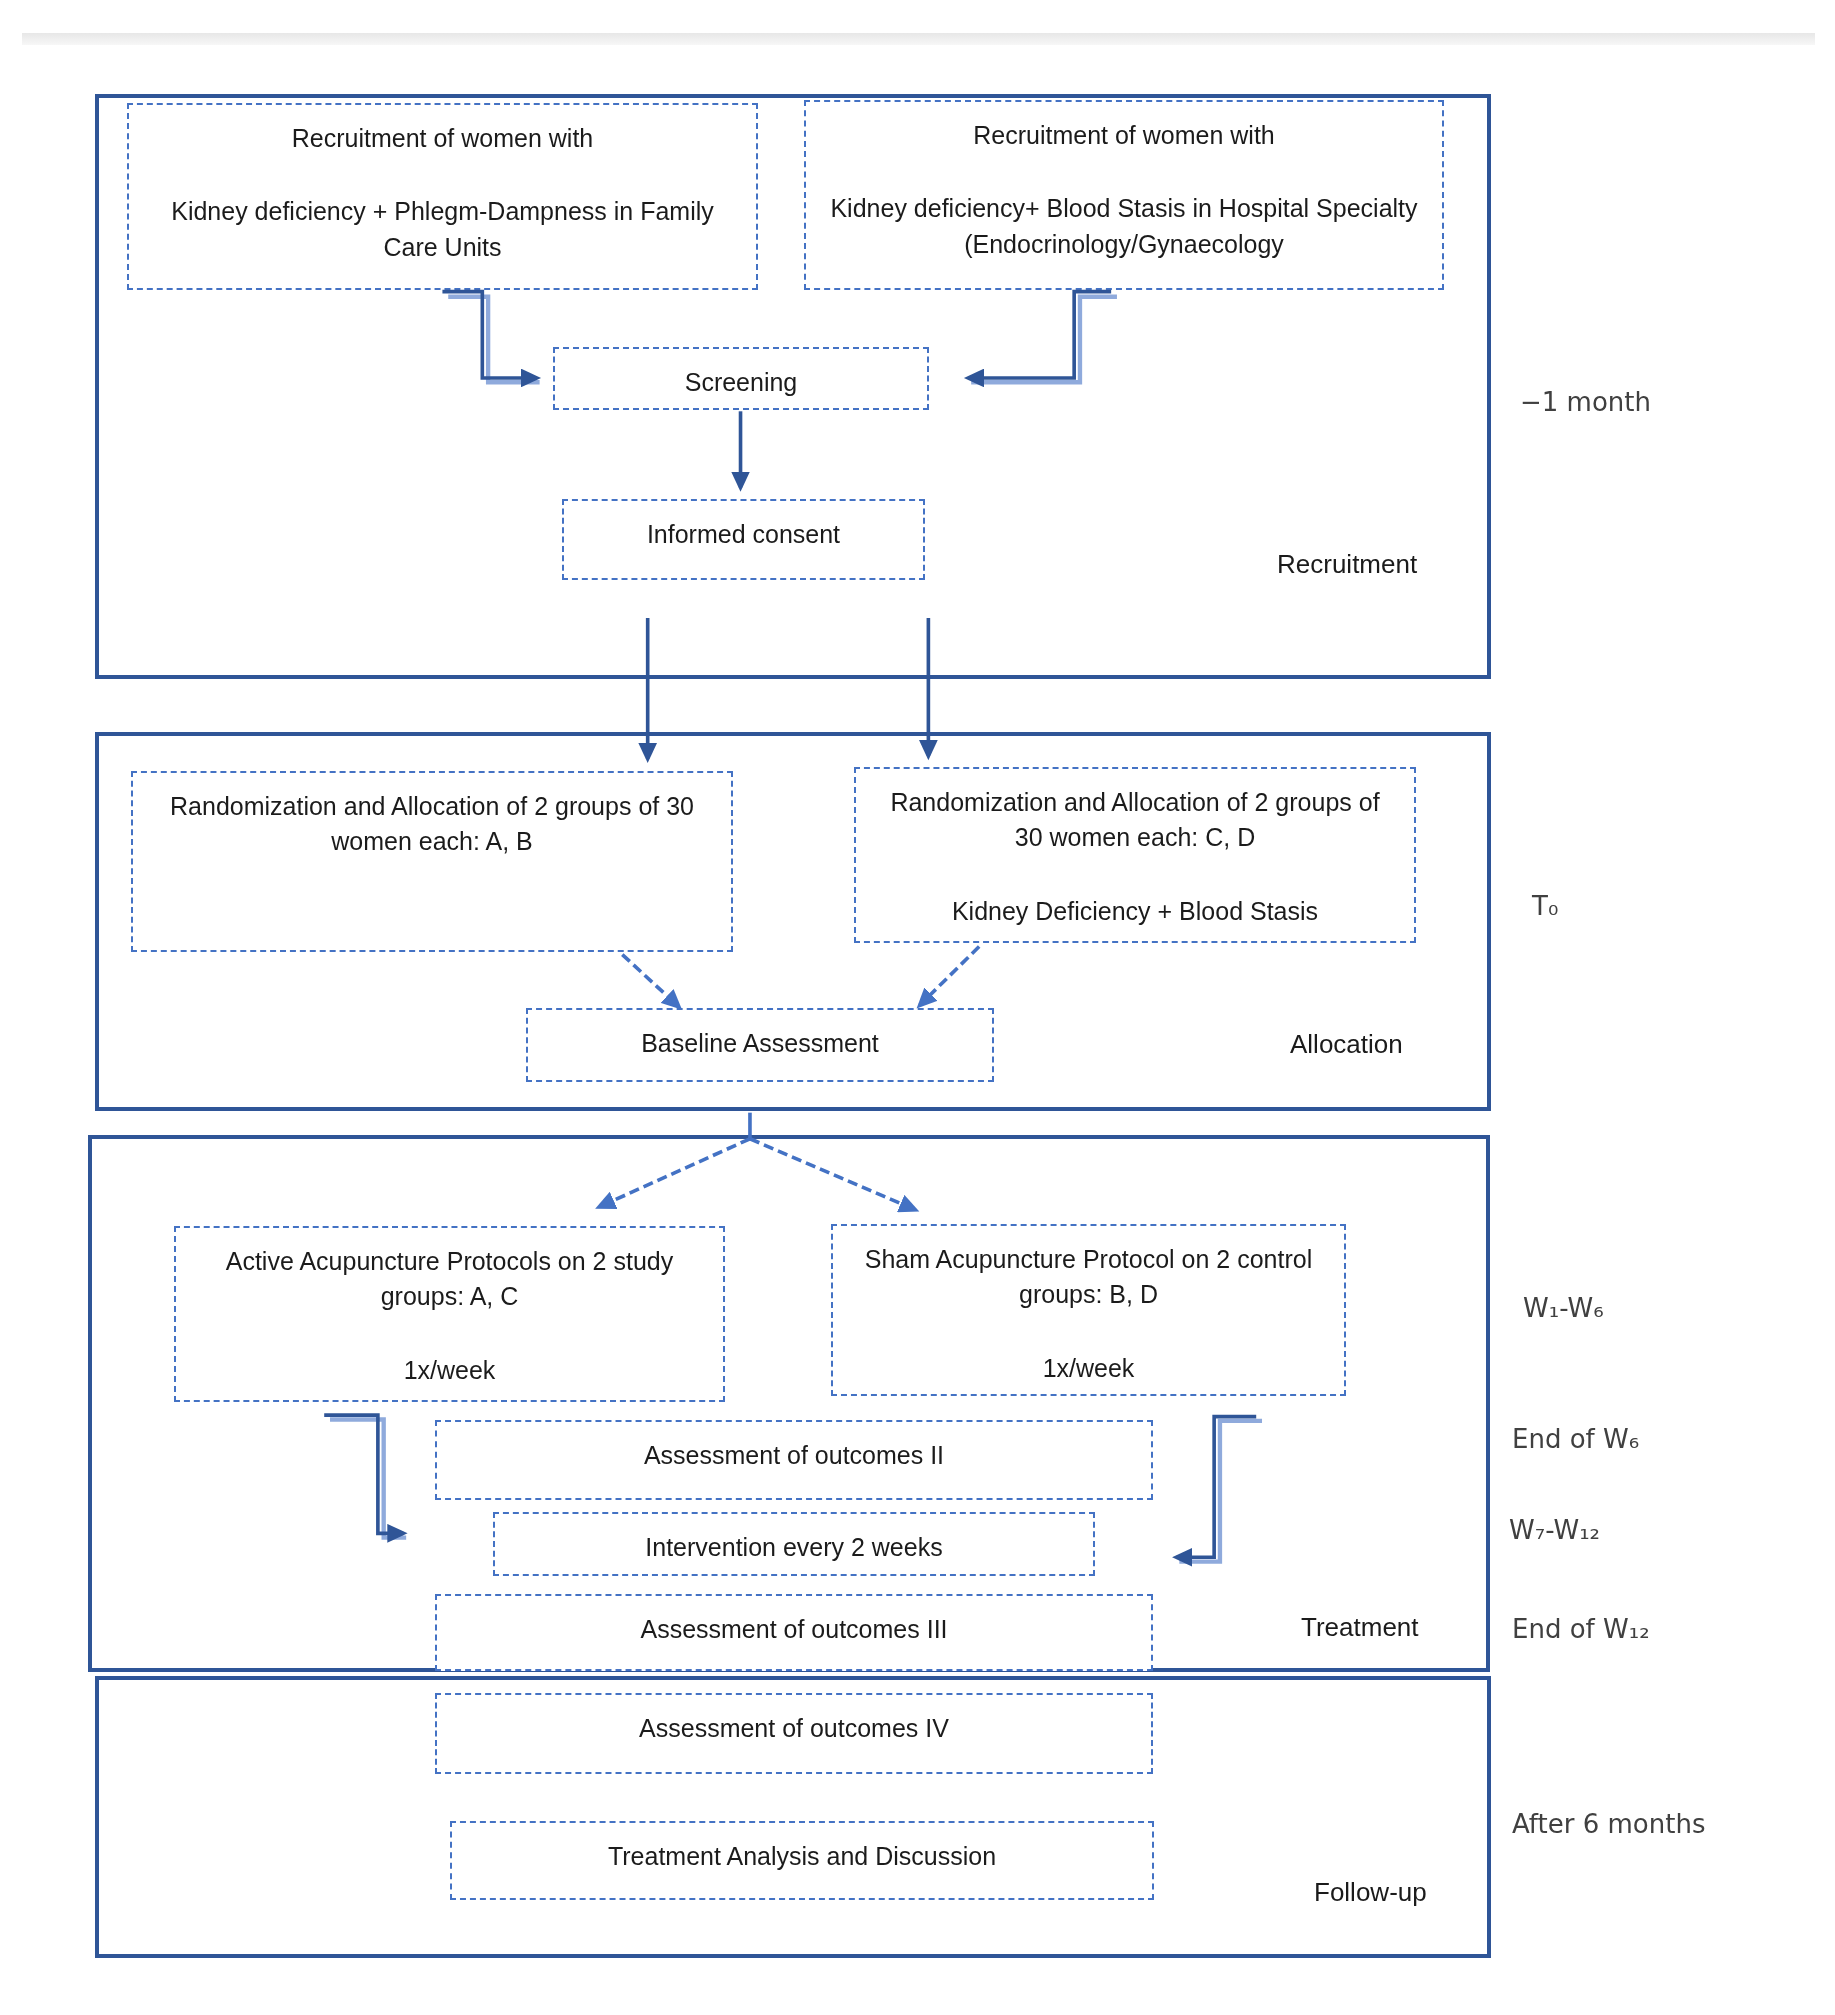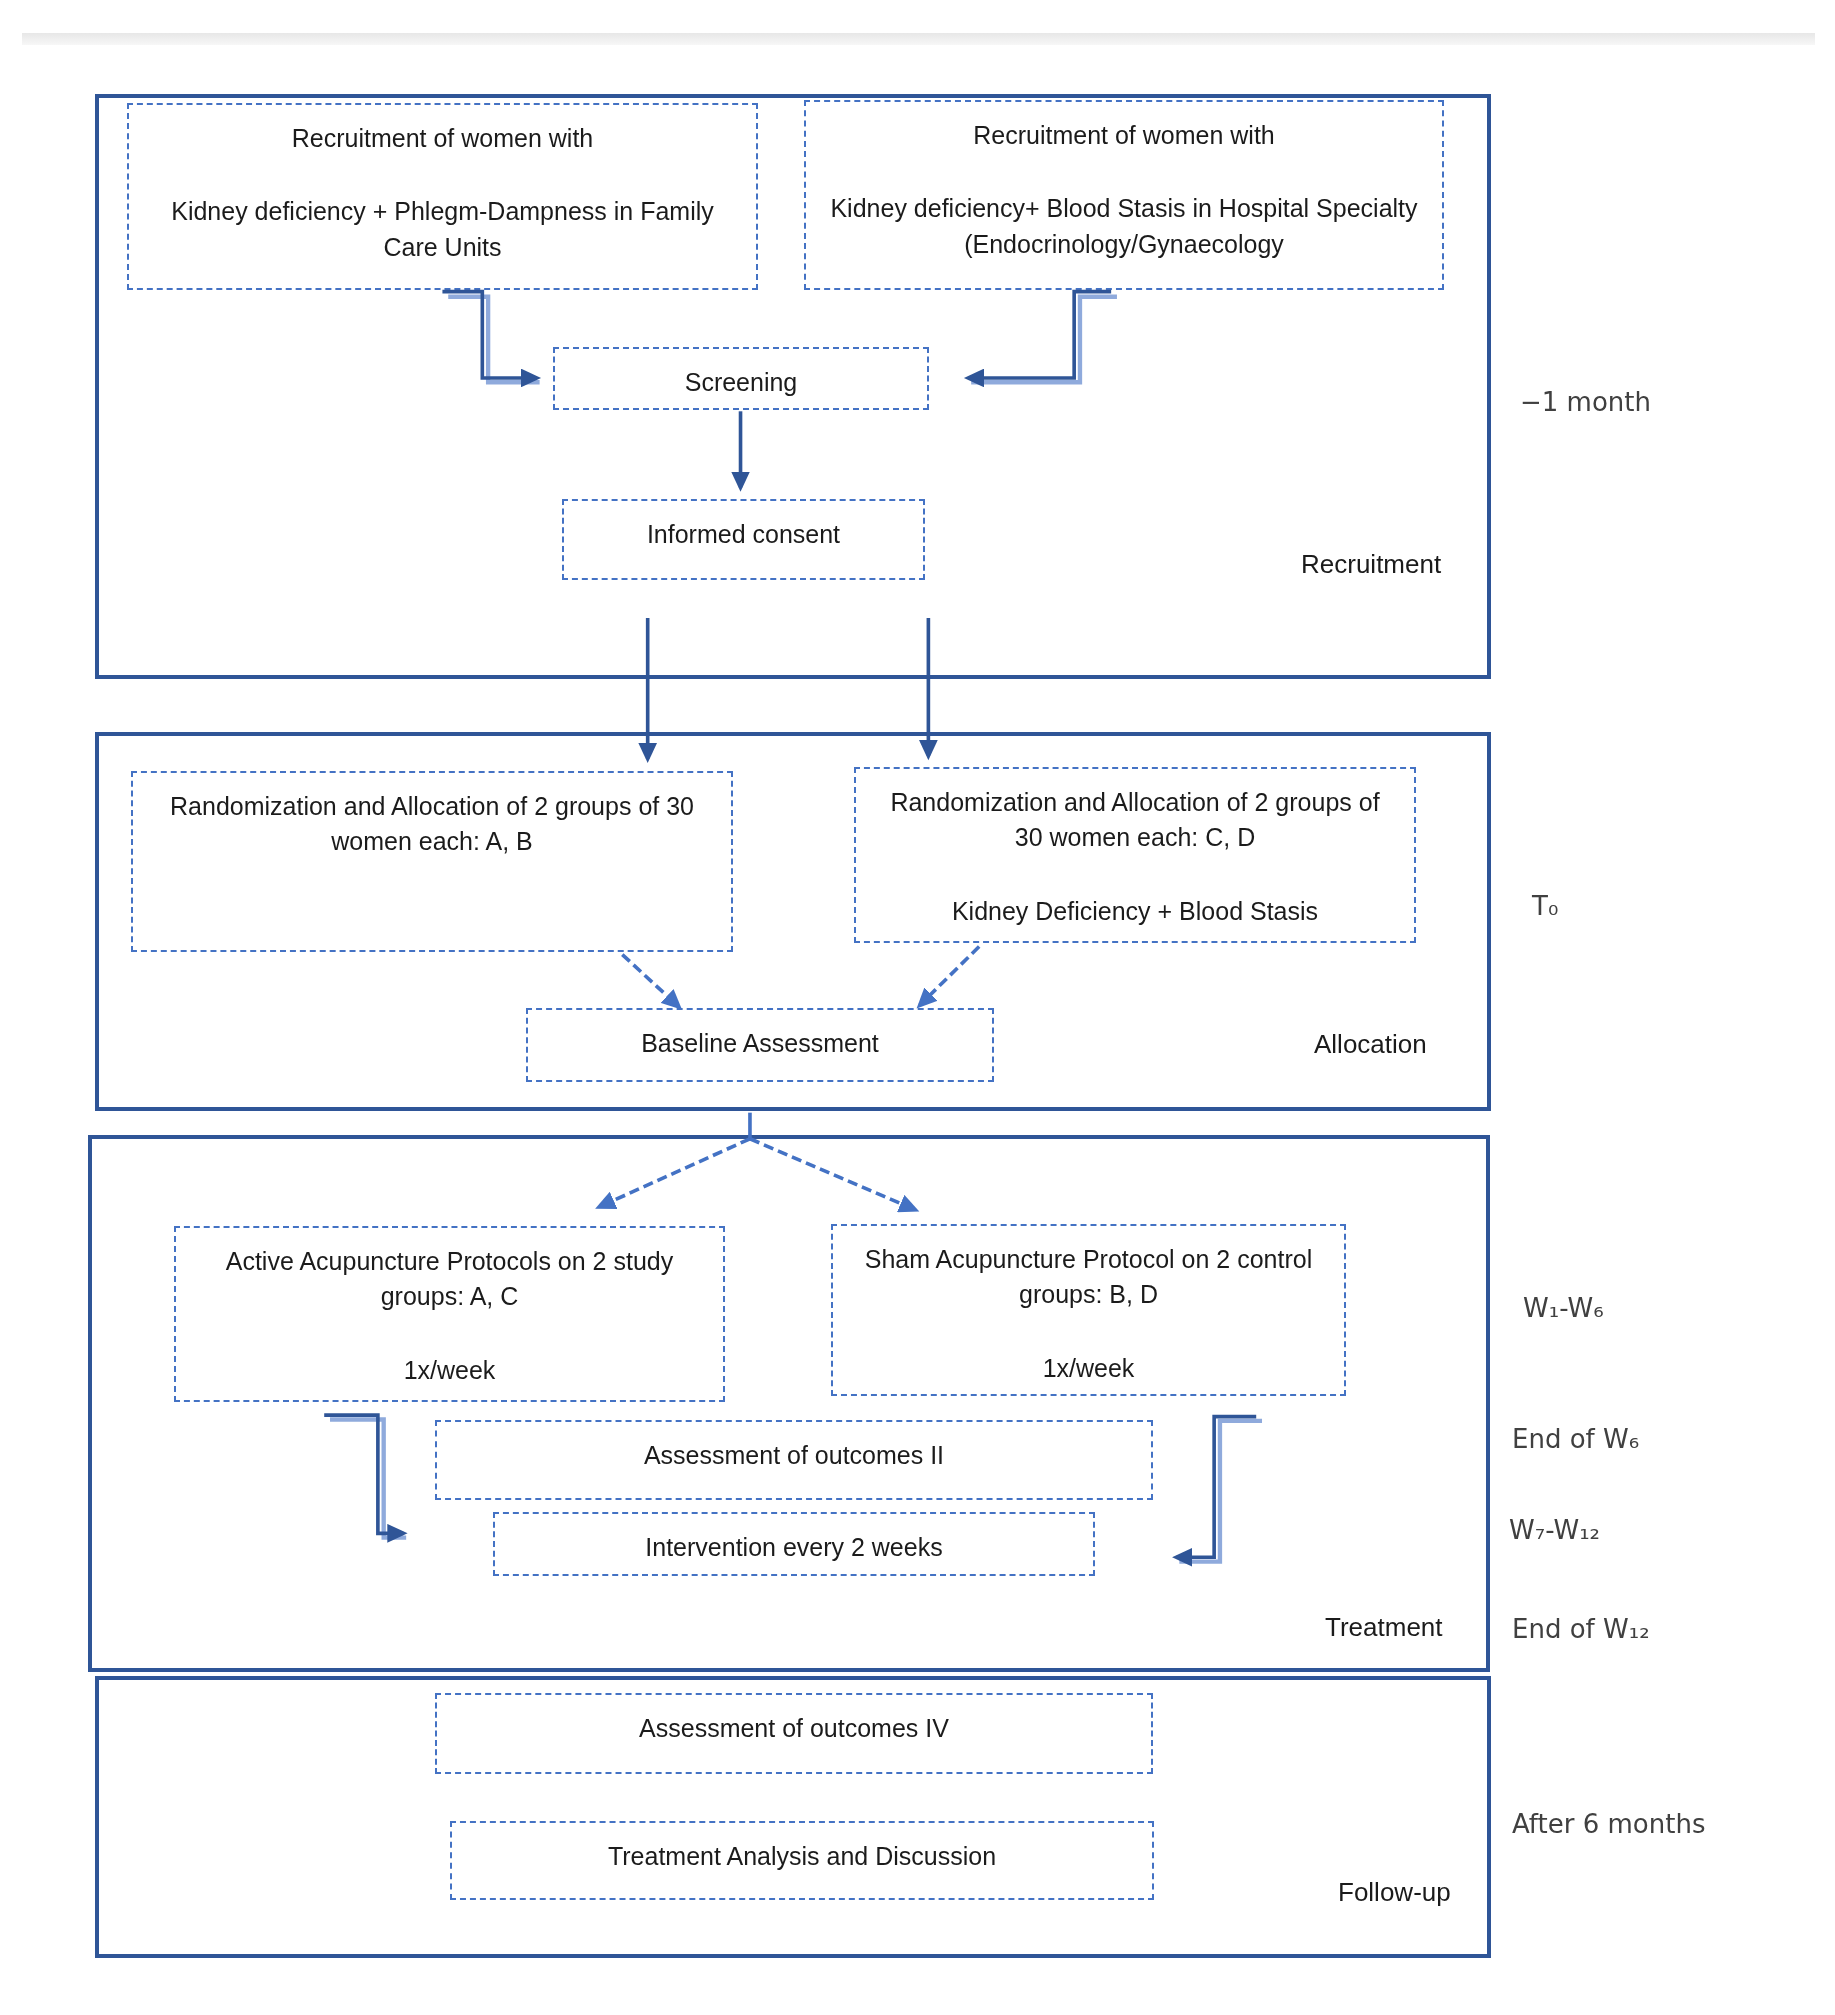--- a/index.html
+++ b/index.html
@@ -32,21 +32,20 @@
     line-height:1.42;
     padding:14.5px 20.3px 0 20.3px;
   }
   .dbox p{margin:1px;}
   .dbox p.gap{margin-top:38px;}
   .stage-label{
     position:absolute;
     font-size:26px;
     color:#1b1b1b;
     white-space:nowrap;
-    margin-left:24px;
   }
   .timeline-label{
     position:absolute;
     font-size:26px;
     color:#404040;
     white-space:nowrap;
     font-family:"DejaVu Sans","Liberation Sans",sans-serif;
   }
   svg.arrows{
     position:absolute;
@@ -112,20 +111,23 @@
   </div>
 
   <div class="dbox" style="left:435px;top:1420px;width:718px;height:80px;">
     <p>Assessment of outcomes II</p>
   </div>
 
   <div class="dbox" style="left:493px;top:1512px;width:602px;height:64px;">
     <p>Intervention every 2 weeks</p>
   </div>
 
+  <div class="dbox" style="left:435px;top:1594px;width:718px;height:77px;">
+    <p>Assessment of outcomes III</p>
+  </div>
 
   <span class="stage-label" style="left:1301px;top:1612px;">Treatment</span>
 
   <div class="dbox" style="left:435px;top:1693px;width:718px;height:81px;">
     <p>Assessment of outcomes IV</p>
   </div>
 
   <div class="dbox" style="left:450px;top:1821px;width:704px;height:79px;">
     <p>Treatment Analysis and Discussion</p>
   </div>

